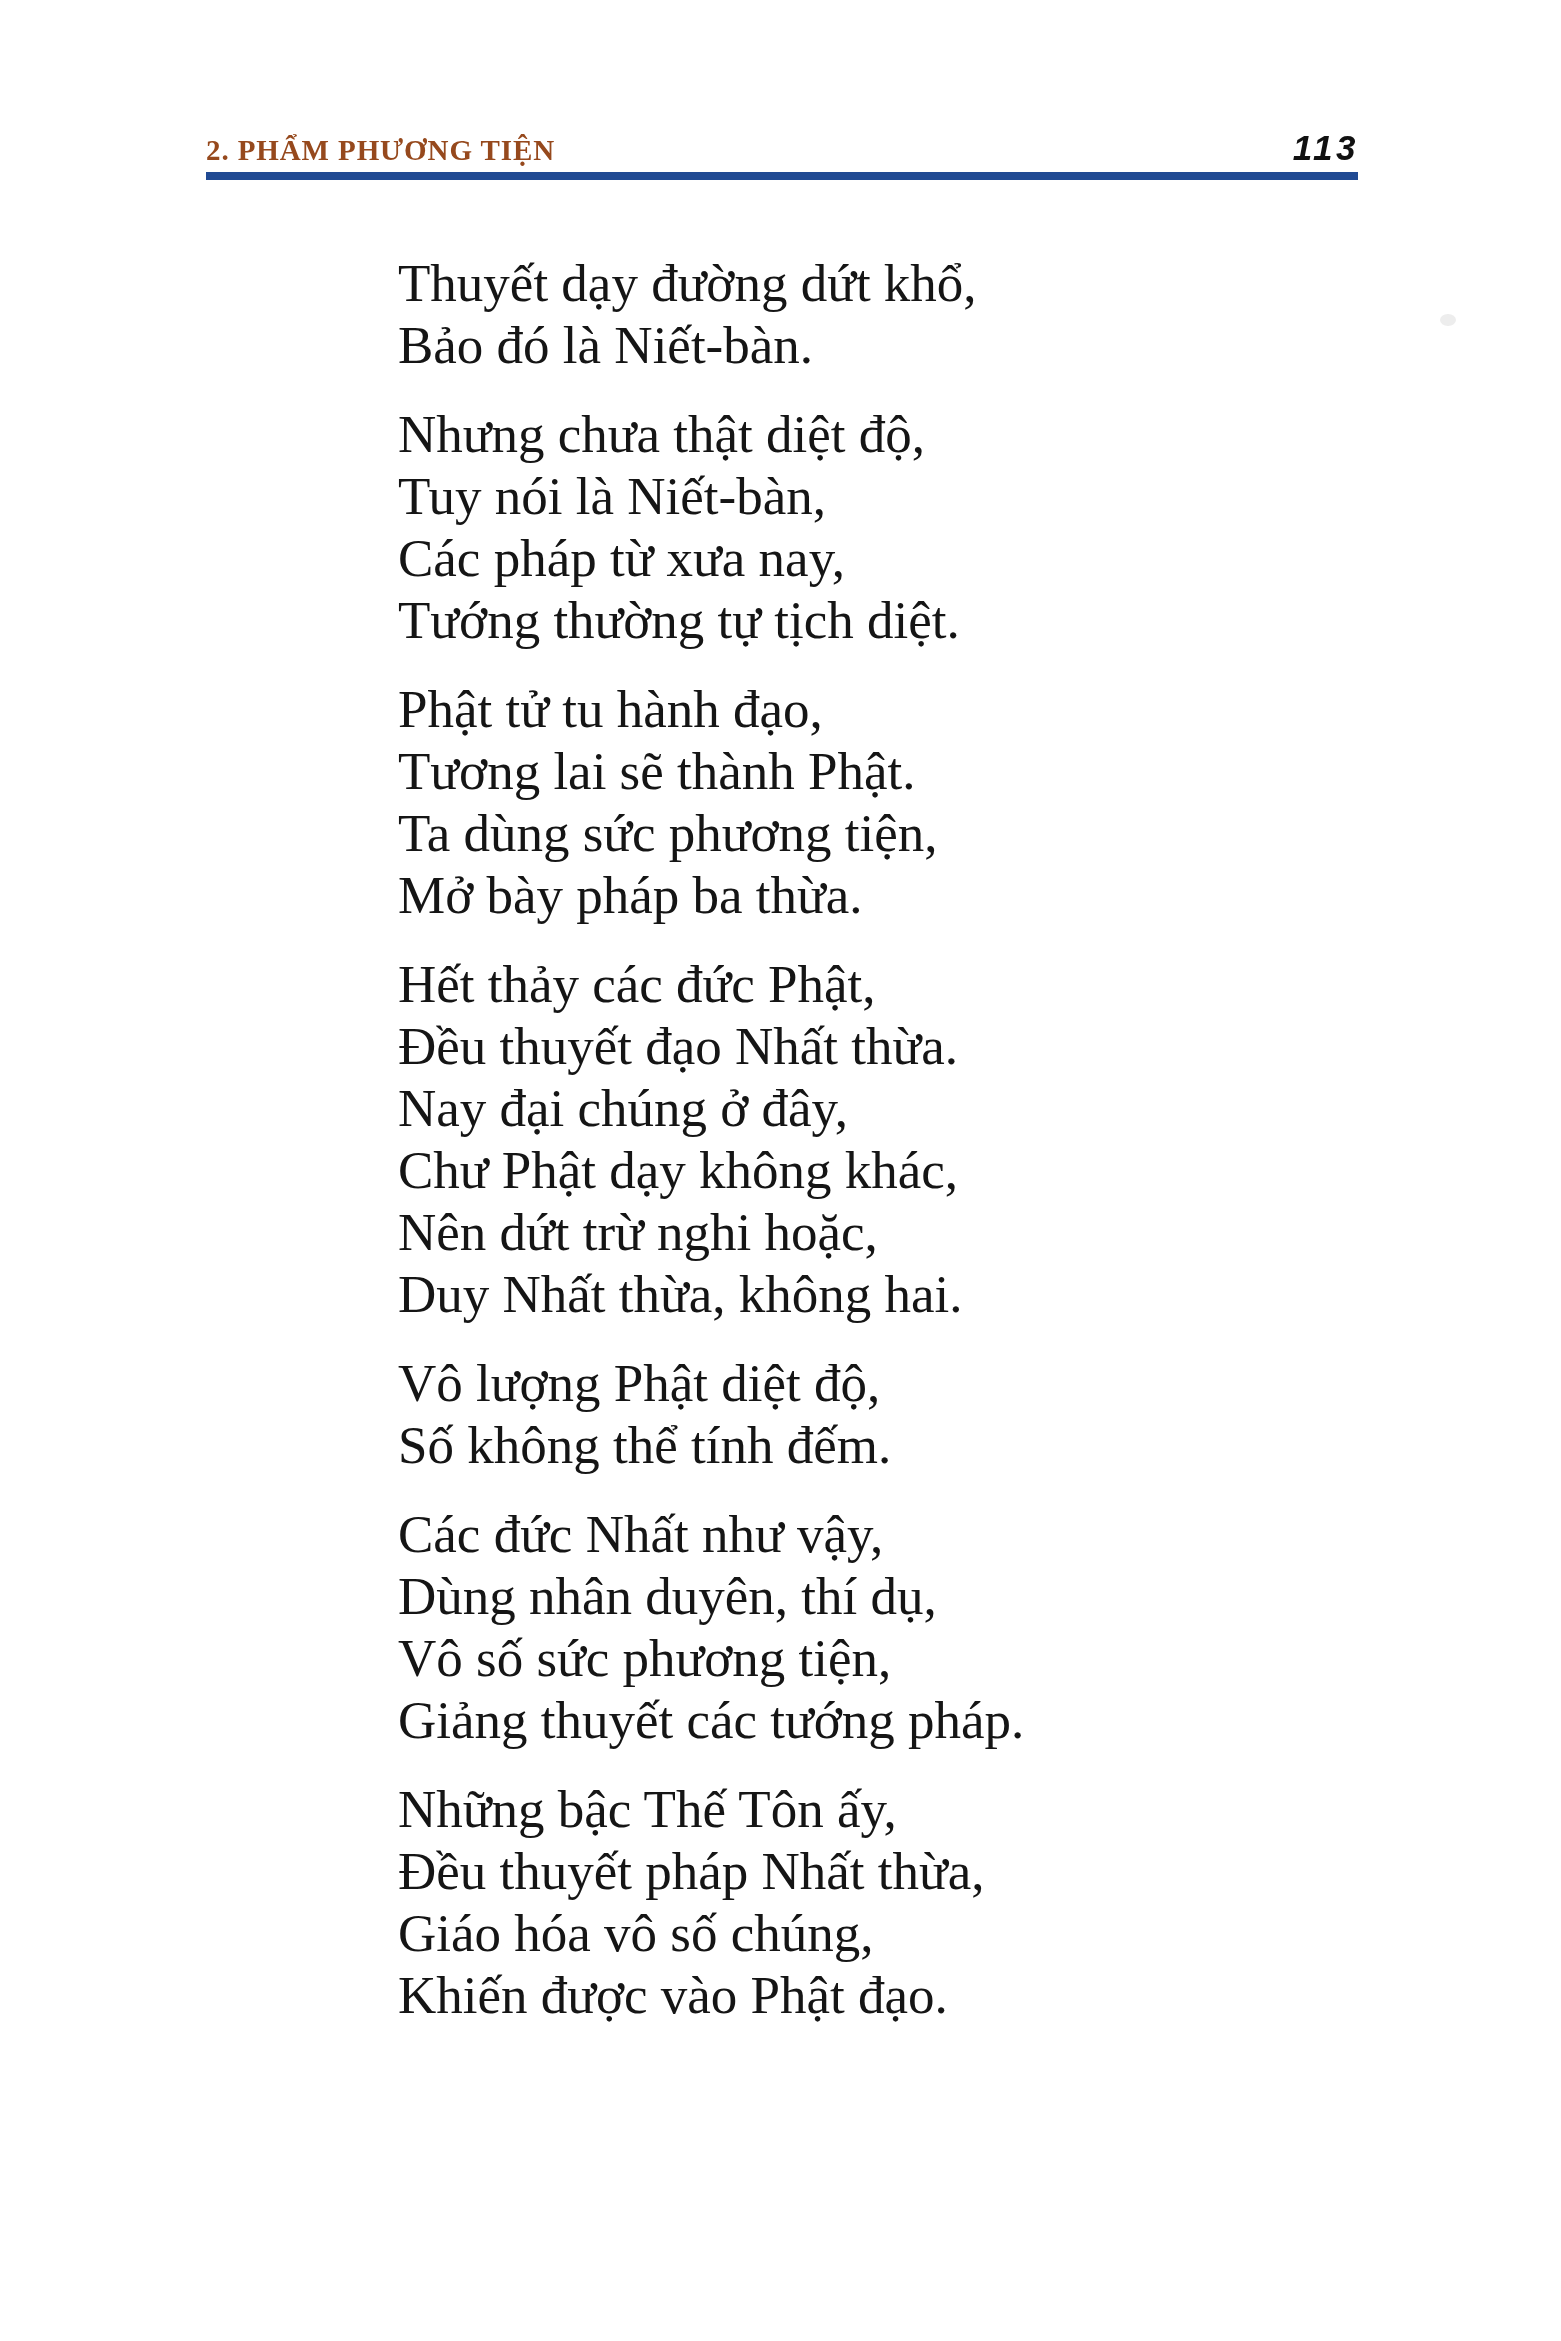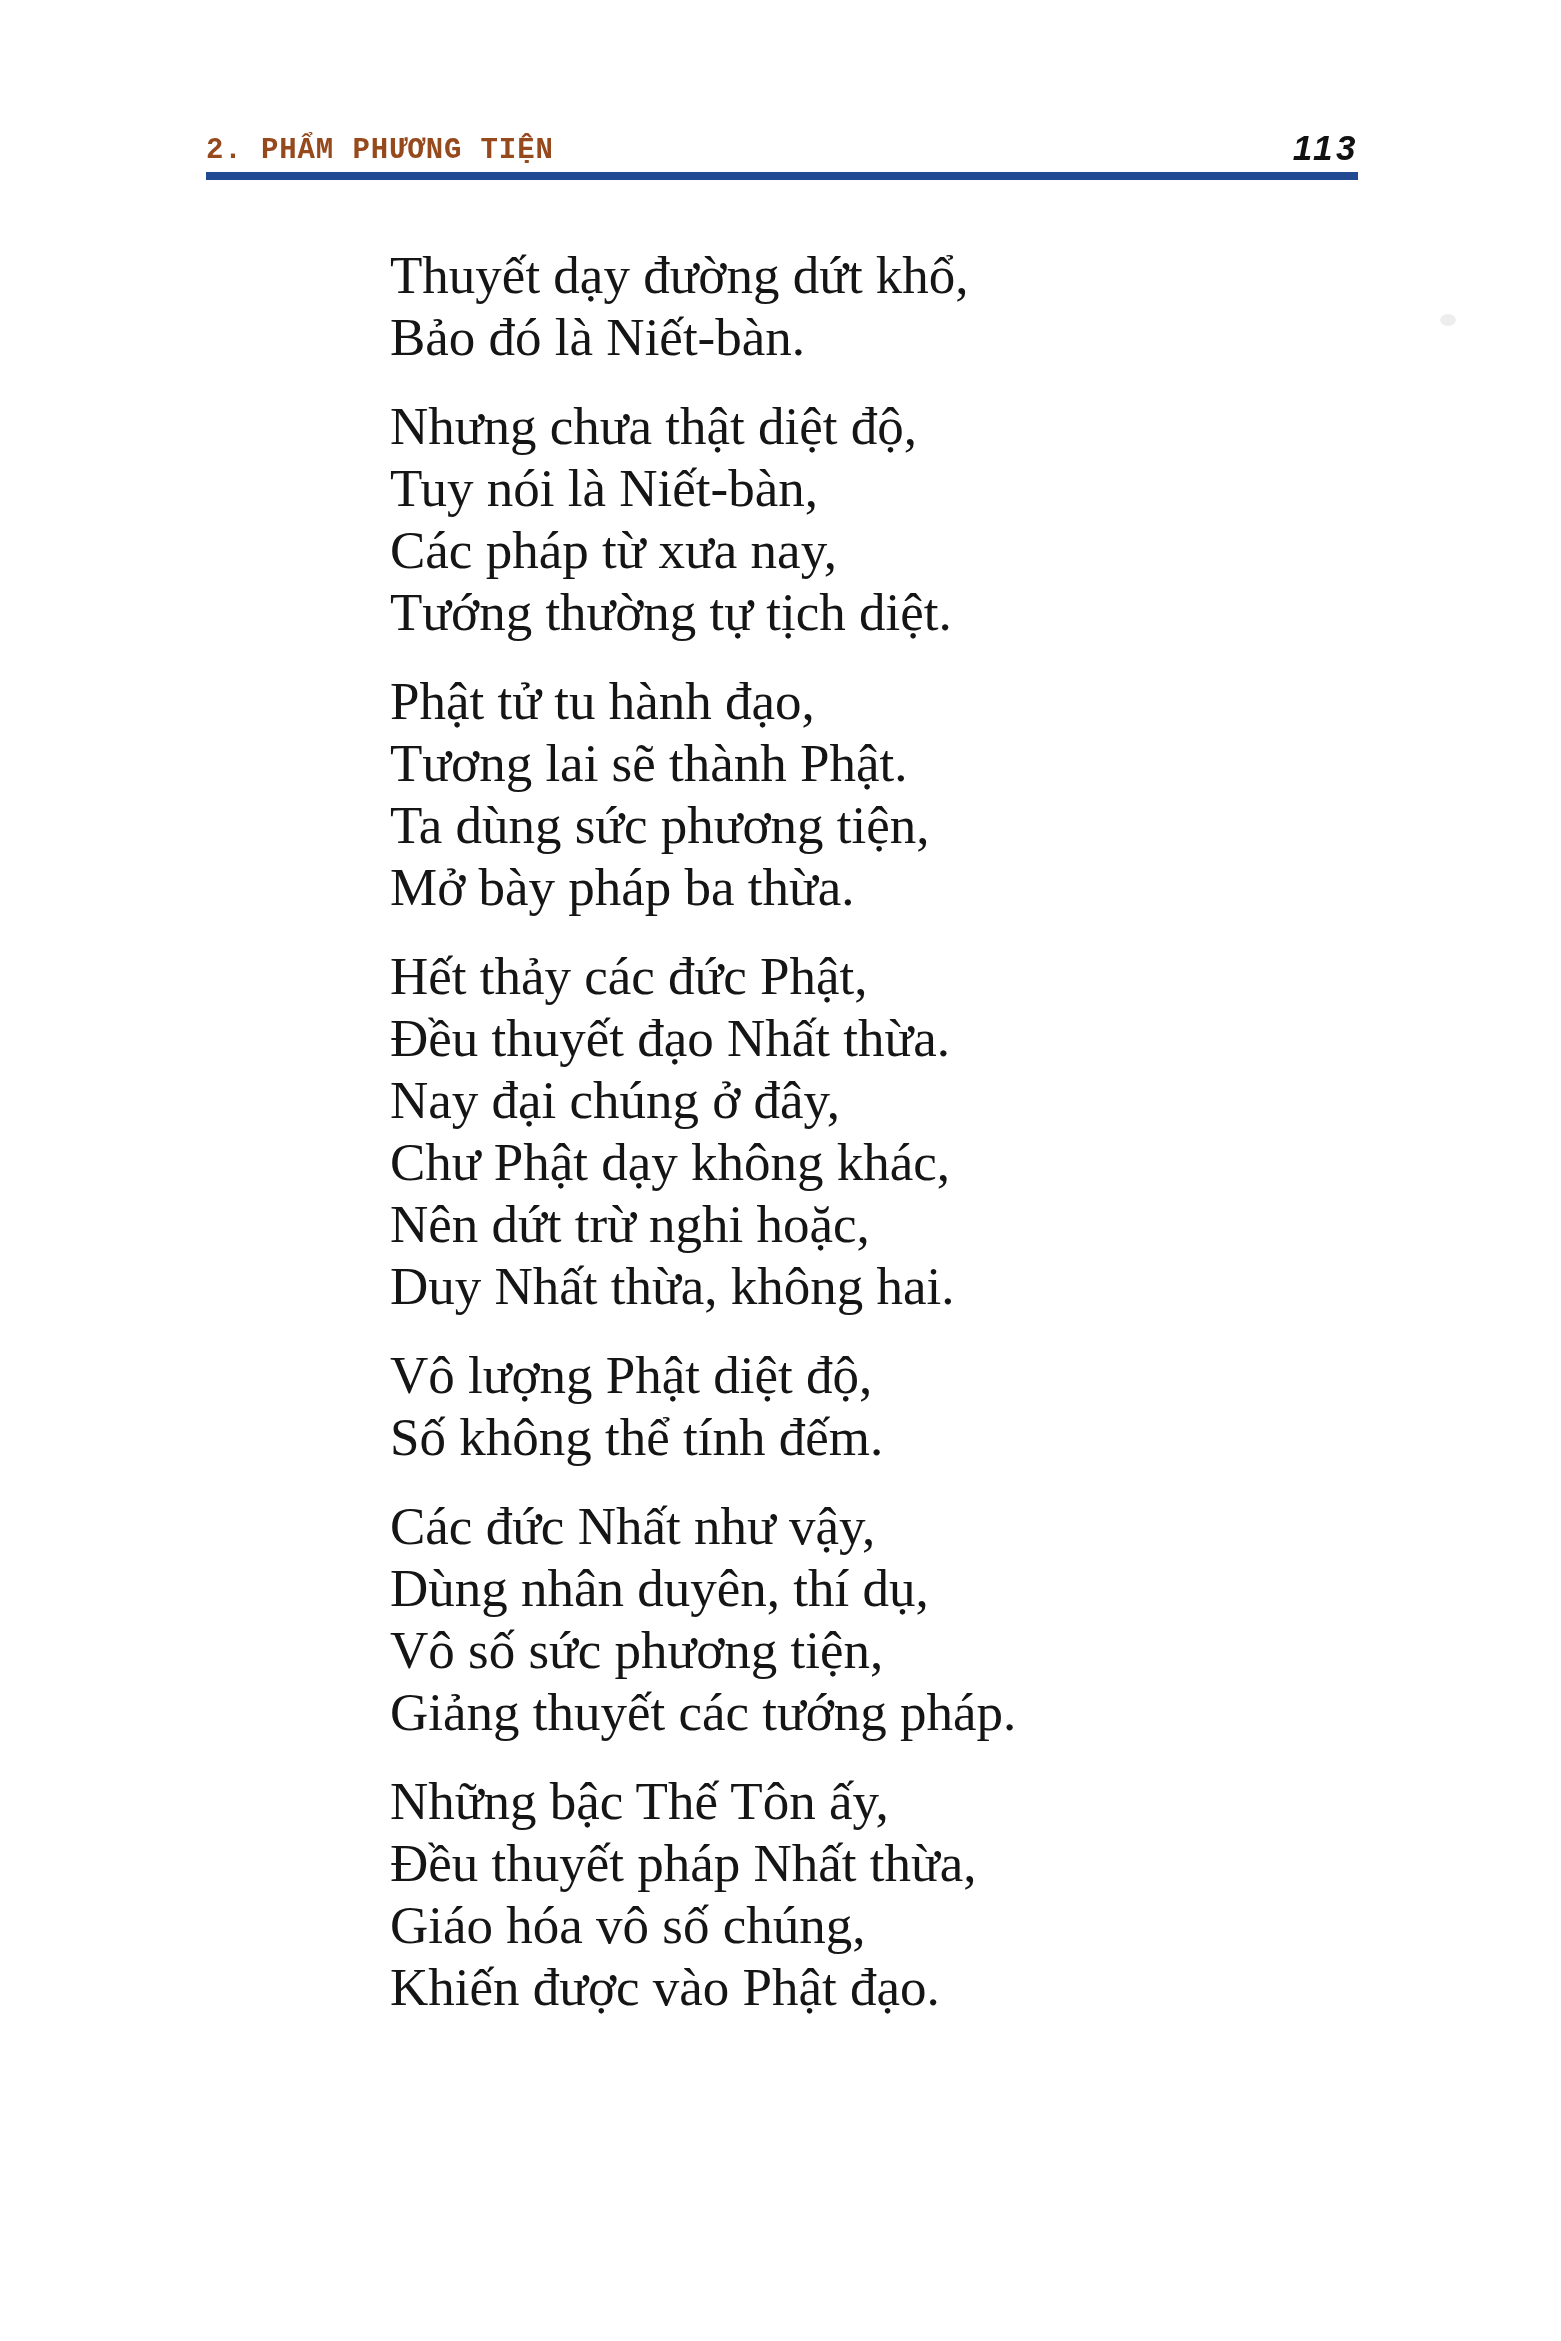--- a/index.html
+++ b/index.html
@@ -13,21 +13,21 @@
     height: 2342px;
     background: #ffffff;
     overflow: hidden;
     font-family: "Liberation Serif", serif;
   }
   
   .chapter {
     position: absolute;
     left: 206px;
     top: 136px;
-    font-family: Liberation Mono, monospace;
+    font-family: Liberation Serif, serif;
     font-weight: 700;
     font-size: 29px;
     line-height: 29px;
     letter-spacing: 0.9px;
     color: #96491d;
     white-space: nowrap;
   }
   .pagenum {
     position: absolute;
     right: 202px;
@@ -52,21 +52,21 @@
   
   .poem {
     position: absolute;
     left: 390px;
     top: 244px;
     width: 963px;
     font-size: 53px;
     line-height: 62px;
     color: #151515;
   }
-  .stanza { margin: 0; }
+  .stanza { margin: 8px; }
   .stanza + .stanza { margin-top: 27px; }
   .line {
     margin: 0;
     padding: 0;
     white-space: nowrap;
   }
   
   .artifact {
     position: absolute;
     left: 1440px;

